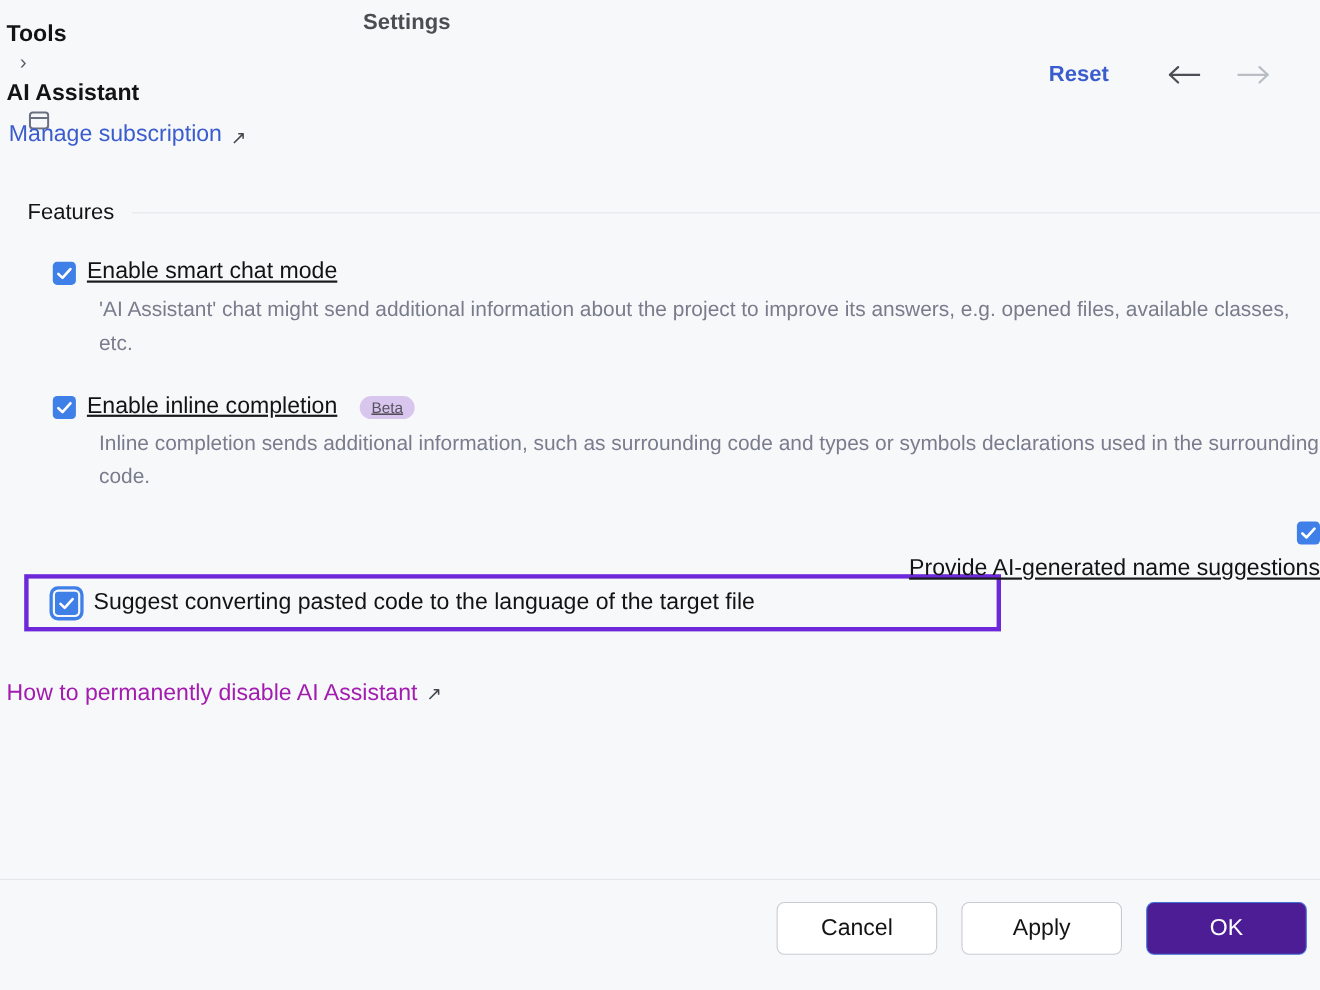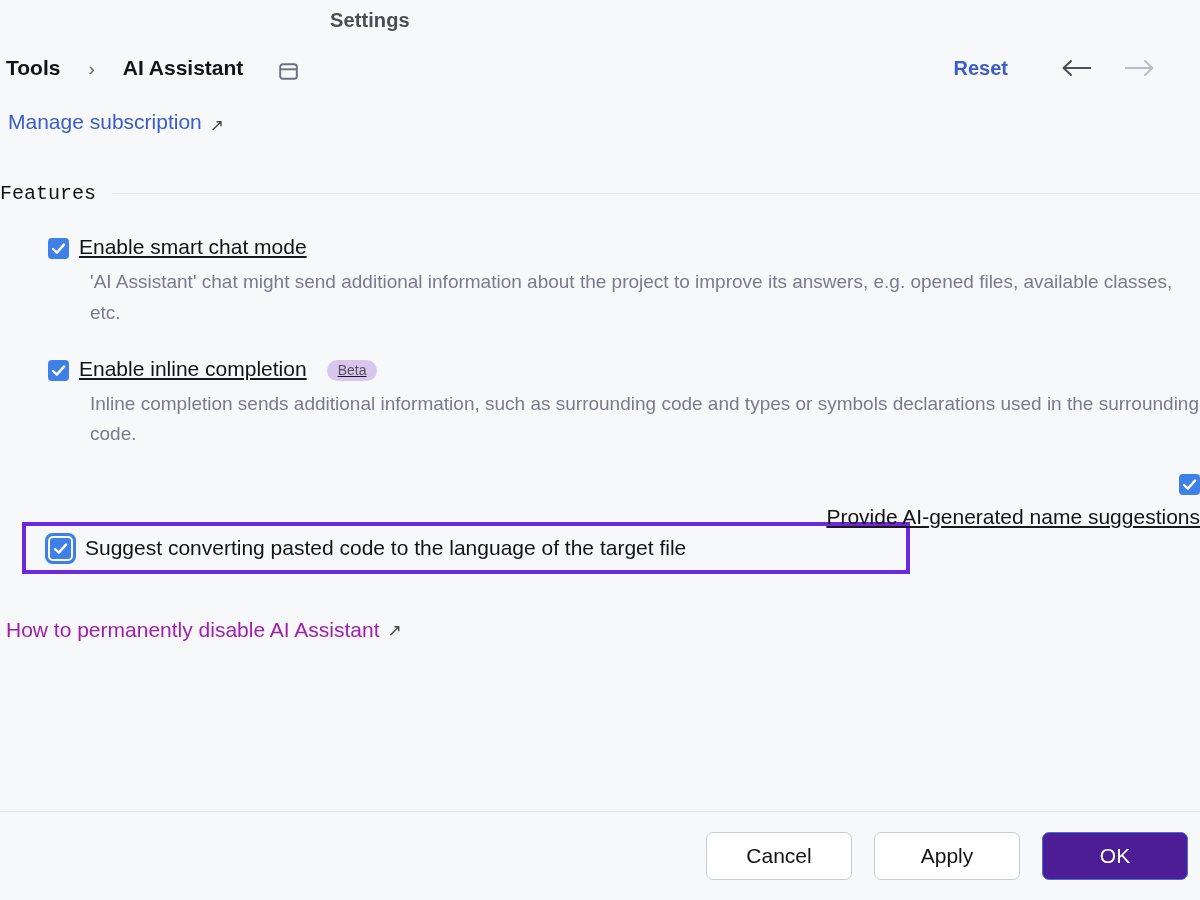--- a/index.html
+++ b/index.html
@@ -35,22 +35,23 @@
   
   .crumb-row {
     height: 56px;
     display: flex;
     align-items: center;
     padding: 0 40px 0 6px;
     box-sizing: border-box;
   }
   .crumbs {
     display: flex;
-    align-items: flex-end;
-    gap: 16px;
+    align-items: flex-start;
+    gap: 4px;
+    flex-direction: column;
   }
   .crumb-text {
     font-size: 21px;
     font-weight: bold;
     color: #131313;
   }
   .crumb-sep {
     font-size: 19px;
     color: #5d6068;
     margin: 0 12px;
@@ -94,26 +95,25 @@
     margin-left: 8px;
     font-size: 17px;
     color: #44474d;
     line-height: 1;
     display: inline-block;
   }
 
   
   .features-header {
     margin-top: 48px;
-    padding-left: 0;
+    padding-left: 25px;
     padding-right: 0;
     display: flex;
     align-items: center;
     gap: 16px;
-    font-family: Liberation Mono, monospace;
   }
   .features-label {
     font-size: 20px;
     color: #131313;
     white-space: nowrap;
   }
   .features-rule {
     flex: 1;
     height: 1px;
     background: #e3e5e8;
@@ -198,21 +198,21 @@
     font-size: 21px;
     color: #a21caf;
     cursor: pointer;
   }
 
   
   .footer {
     position: absolute;
     left: 0;
     right: 0;
-    bottom: 1px;
+    bottom: 13px;
     height: 88px;
     border-top: 1px solid #e4e6e9;
     display: flex;
     align-items: center;
     justify-content: flex-end;
     padding-right: 12px;
     box-sizing: border-box;
     gap: 22px;
   }
   .btn {

